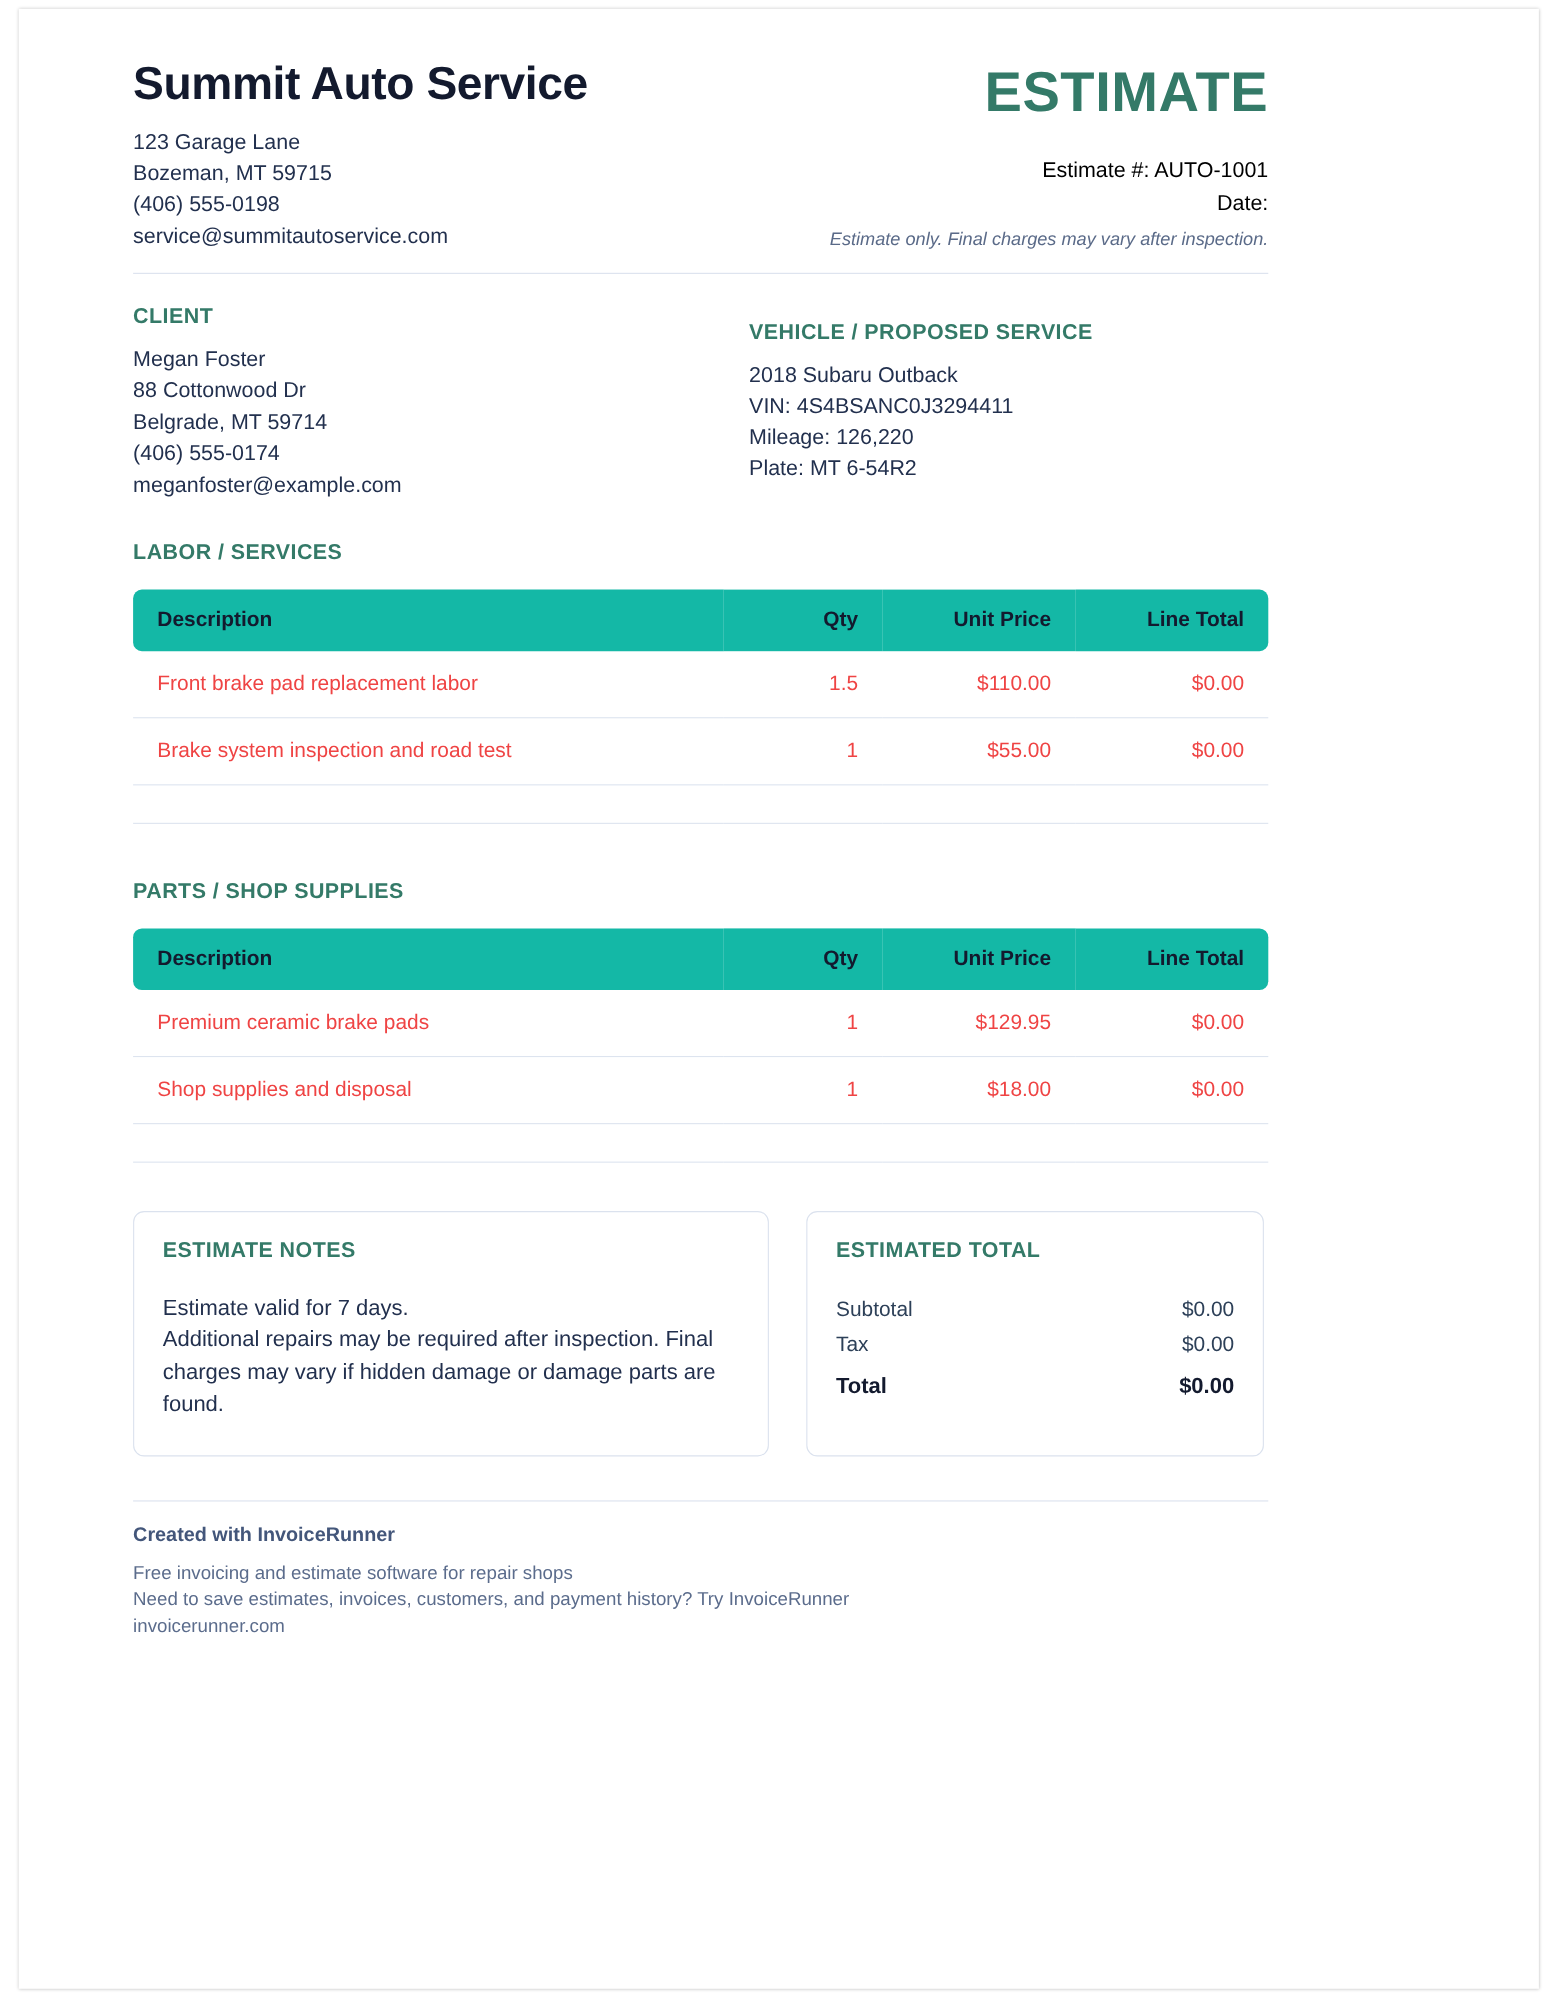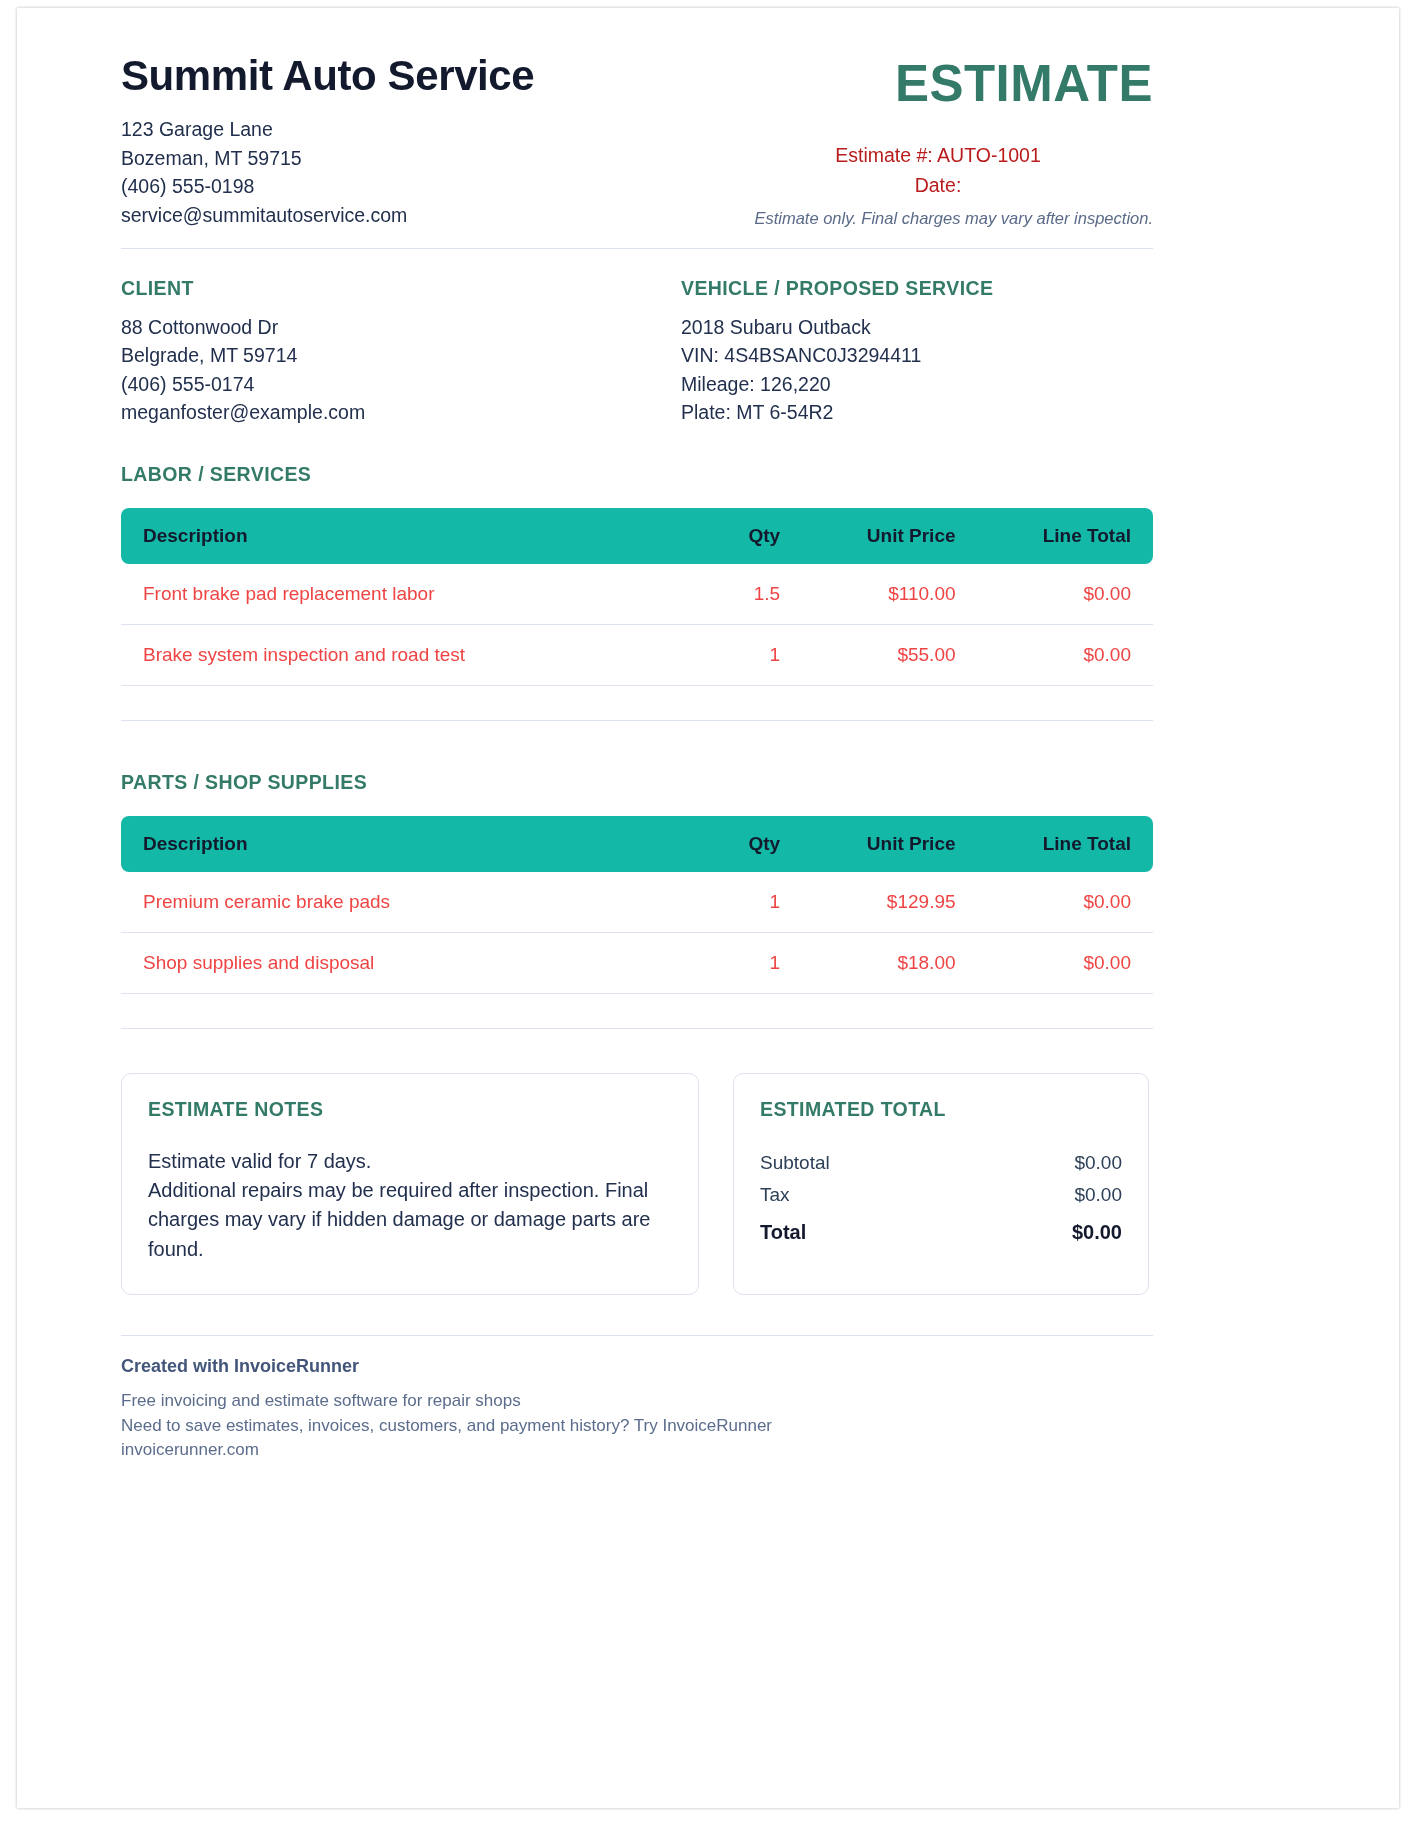--- a/index.html
+++ b/index.html
@@ -59,23 +59,22 @@
   .doc-type {
     font-size: 51px;
     font-weight: bold;
     color: #347a68;
     letter-spacing: 0.5px;
     line-height: 1;
     margin-bottom: 32px;
   }
   .meta-line {
     font-size: 19.5px;
-    color: #b91c1c;
+    color: #000000;
     line-height: 1.52;
-    text-align: center;
   }
   .meta-note {
     font-size: 16.5px;
     font-style: italic;
     color: #5a6a88;
     margin-top: 9px;
   }
   .rule {
     border: none;
     border-top: 1px solid #dbe2ee;
@@ -234,20 +233,21 @@
         <div class="meta-note">Estimate only. Final charges may vary after inspection.</div>
       </div>
     </div>
 
     <hr class="rule">
 
     <div class="parties">
       <div class="party-col">
         <div class="sec-label">CLIENT</div>
         <div class="party-lines">
+          <div>Megan Foster</div>
           <div>88 Cottonwood Dr</div>
           <div>Belgrade, MT 59714</div>
           <div>(406) 555-0174</div>
           <div>meganfoster@example.com</div>
         </div>
       </div>
       <div class="party-col right">
         <div class="sec-label">VEHICLE / PROPOSED SERVICE</div>
         <div class="party-lines">
           <div>2018 Subaru Outback</div>

